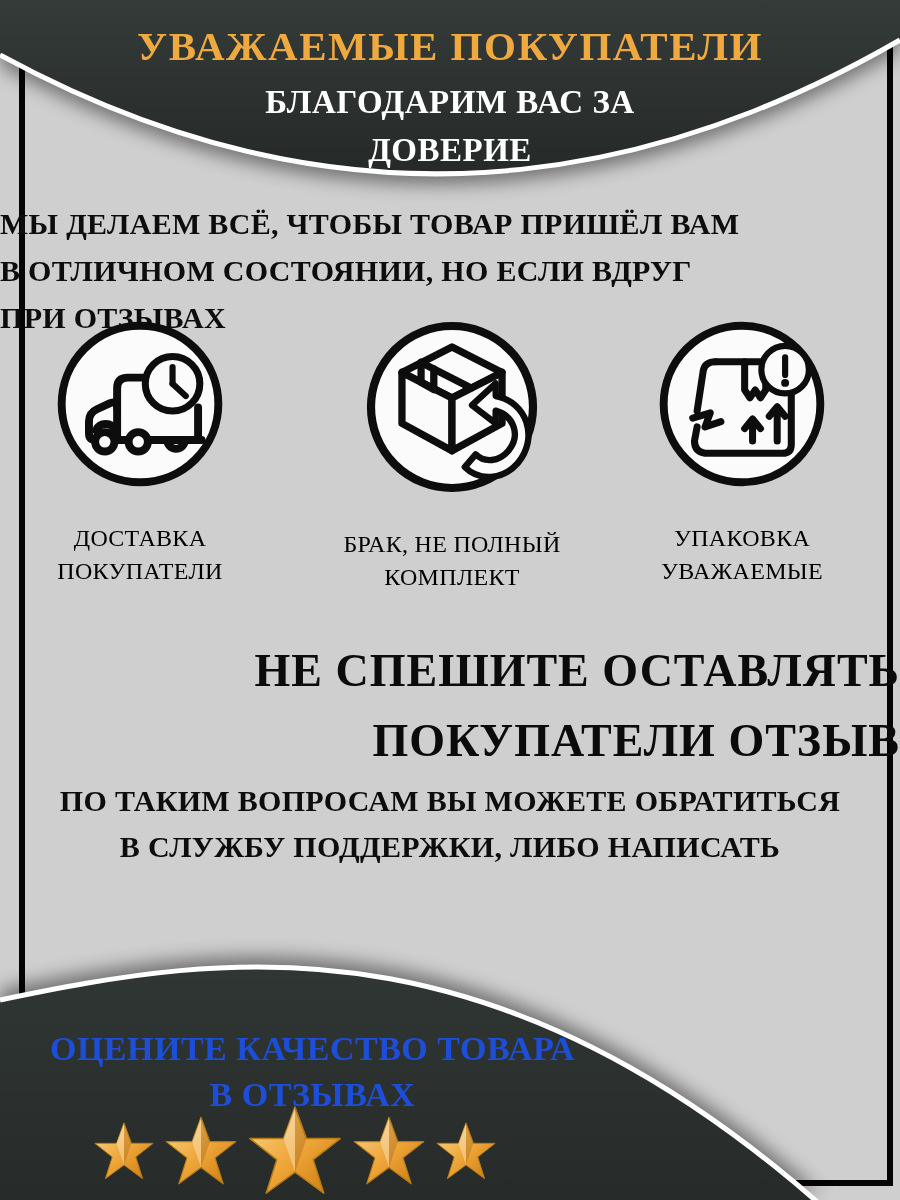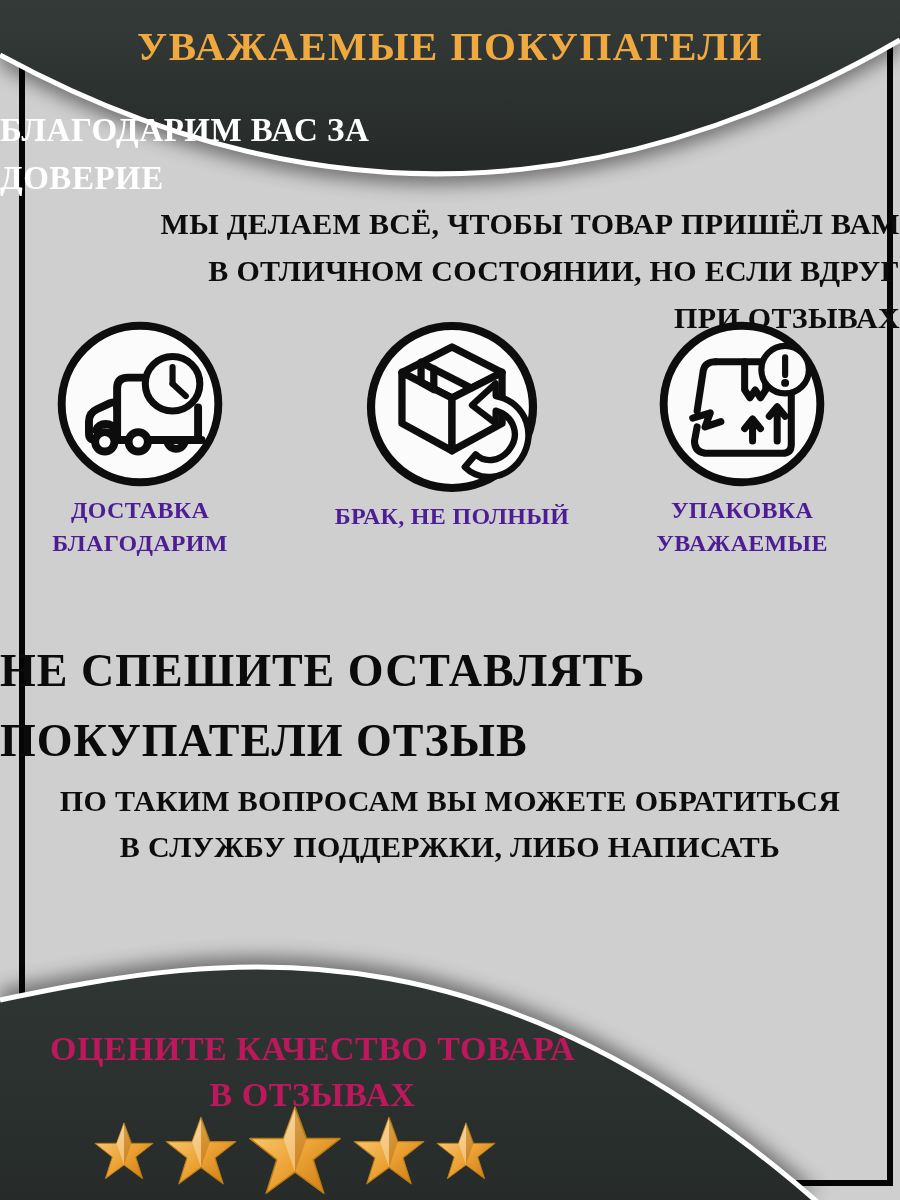--- a/index.html
+++ b/index.html
@@ -19,51 +19,51 @@
   
   .hdr-svg{position:absolute;top:0;left:0;z-index:2;filter:drop-shadow(0 8px 9px rgba(0,0,0,.45));}
   .ftr-svg{position:absolute;top:920px;left:0;z-index:2;filter:drop-shadow(0 -8px 9px rgba(0,0,0,.45));}
   .z3{z-index:3;}
   
   .hdr-title{
     top:22px;left:0;width:900px;text-align:center;
     font-size:41px;font-weight:700;letter-spacing:1.5px;color:#efa93f;
   }
   .hdr-sub{
-    top:78px;left:0;width:900px;text-align:left;
-    font-size:33px;font-weight:700;letter-spacing:.5px;color:#ffffff;line-height:48px;margin-top:28px;
+    top:78px;left:0;width:900px;text-align:center;
+    font-size:33px;font-weight:700;letter-spacing:.5px;color:#ffffff;line-height:48px;
   }
   
   .intro{
-    top:200px;left:0;width:900px;text-align:right;
+    top:200px;left:0;width:900px;text-align:left;
     font-size:30px;font-weight:700;color:#0d0d0d;line-height:47px;letter-spacing:.3px;
   }
   
   .card{position:absolute;top:316px;width:250px;text-align:center;z-index:3;}
   .card-1{left:15px;}
   .card-2{left:327px;}
   .card-3{left:617px;}
   .card .ic{display:block;margin:0 auto;}
   .card-label{
-    margin-top:2px;font-size:24px;font-weight:700;color:#4c1d95;line-height:33px;letter-spacing:.3px;
+    margin-top:30px;font-size:24px;font-weight:400;color:#000000;line-height:33px;letter-spacing:.3px;
   }
   
   .warning{
-    top:636px;left:0;width:900px;text-align:left;
+    top:636px;left:0;width:900px;text-align:right;
     font-size:46px;font-weight:700;color:#0b0b0b;line-height:70px;letter-spacing:1px;
   }
   
   .support{
     top:778px;left:0;width:900px;text-align:center;
     font-size:30px;font-weight:700;color:#0d0d0d;line-height:46px;letter-spacing:.3px;
   }
   
   .ftr-text{
     top:1026px;left:0;width:625px;text-align:center;
-    font-size:34px;font-weight:700;color:#be185d;line-height:46px;letter-spacing:.5px;z-index:3;
+    font-size:34px;font-weight:700;color:#1d4ed8;line-height:46px;letter-spacing:.5px;z-index:3;
   }
   .stars{
     top:1104px;left:85px;width:420px;height:96px;
     display:flex;align-items:center;justify-content:center;gap:9px;z-index:3;
   }
   .star{display:block;}
   .s1,.s5{width:62px;height:62px;}
   .s2,.s4{width:74px;height:74px;}
   .s3{width:96px;height:96px;}
 </style>
@@ -121,38 +121,39 @@
     <circle cx="60" cy="143" r="11" fill="#fbfbfb" stroke="#0d0d0d" stroke-width="9"></circle>
     <circle cx="98" cy="143" r="11" fill="#fbfbfb" stroke="#0d0d0d" stroke-width="9"></circle>
     <circle cx="137" cy="77" r="31" fill="#fbfbfb" stroke="#0d0d0d" stroke-width="8"></circle>
     <g fill="none" stroke="#0d0d0d" stroke-width="7" stroke-linecap="round">
       <path d="M137,77 V58"></path>
         <path d="M137,77 L152,91"></path>
     </g>
   </svg>
   <div class="card-label">
     <div>ДОСТАВКА</div>
-    <div>БЛАГОДАРИМ</div>
+    <div>ПОКУПАТЕЛИ</div>
   </div>
 </div>
 
 <div class="card card-2">
   <svg class="ic" width="182" height="182" viewBox="0 0 200 200">
     <circle cx="100" cy="100" r="89" fill="#fbfbfb" stroke="#0d0d0d" stroke-width="9"></circle>
     <g fill="#fbfbfb" stroke="#0d0d0d" stroke-width="8" stroke-linejoin="round" stroke-linecap="round">
       <polygon points="100,34 155,62 100,90 45,62"></polygon>
       <path d="M45,62 V118 L100,148 V90 Z"></path>
       <path d="M155,62 V118 L100,148 V90 Z"></path>
       <path d="M66,51 L121,79" fill="none"></path>
       <path d="M66,51 L66,73 L80,81 L80,58" fill="none"></path>
     </g>
     <path d="M122,98 L148,74 L148,88 C182,94 196,134 172,162 C156,180 130,182 114,166 L126,152 C136,162 152,160 162,148 C176,131 168,110 148,104 L148,118 Z" fill="#fbfbfb" stroke="#0d0d0d" stroke-width="7" stroke-linejoin="round"></path>
   </svg>
   <div class="card-label">
     <div>БРАК, НЕ ПОЛНЫЙ</div>
+    <div>КОМПЛЕКТ</div>
   </div>
 </div>
 
 <div class="card card-3">
   <svg class="ic" width="176" height="176" viewBox="0 0 200 200">
     <circle cx="100" cy="100" r="89" fill="#fbfbfb" stroke="#0d0d0d" stroke-width="9"></circle>
     <g fill="none" stroke="#0d0d0d" stroke-width="8" stroke-linecap="round" stroke-linejoin="round">
       <path d="M70,52 H146 Q156,52 156,62 V146 Q156,156 146,156 H58 Q46,154 46,142 L49,126"></path>
       <path d="M70,52 Q58,52 56,62 L49,108"></path>
       <path d="M44,116 L64,110 L58,126 L76,120"></path>

